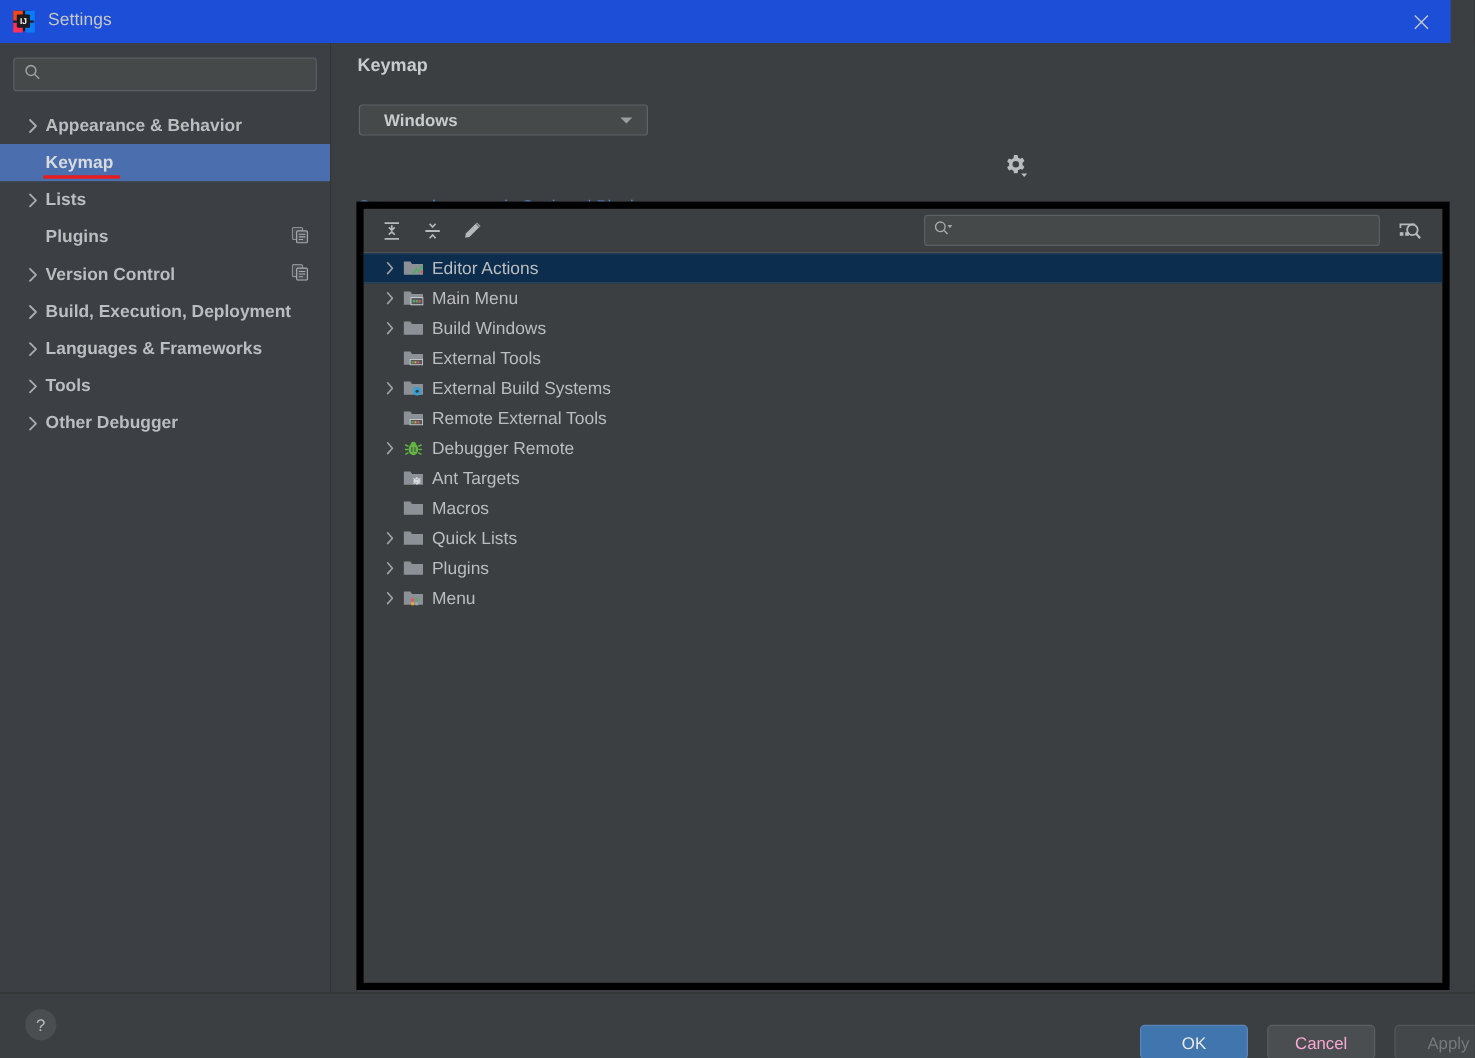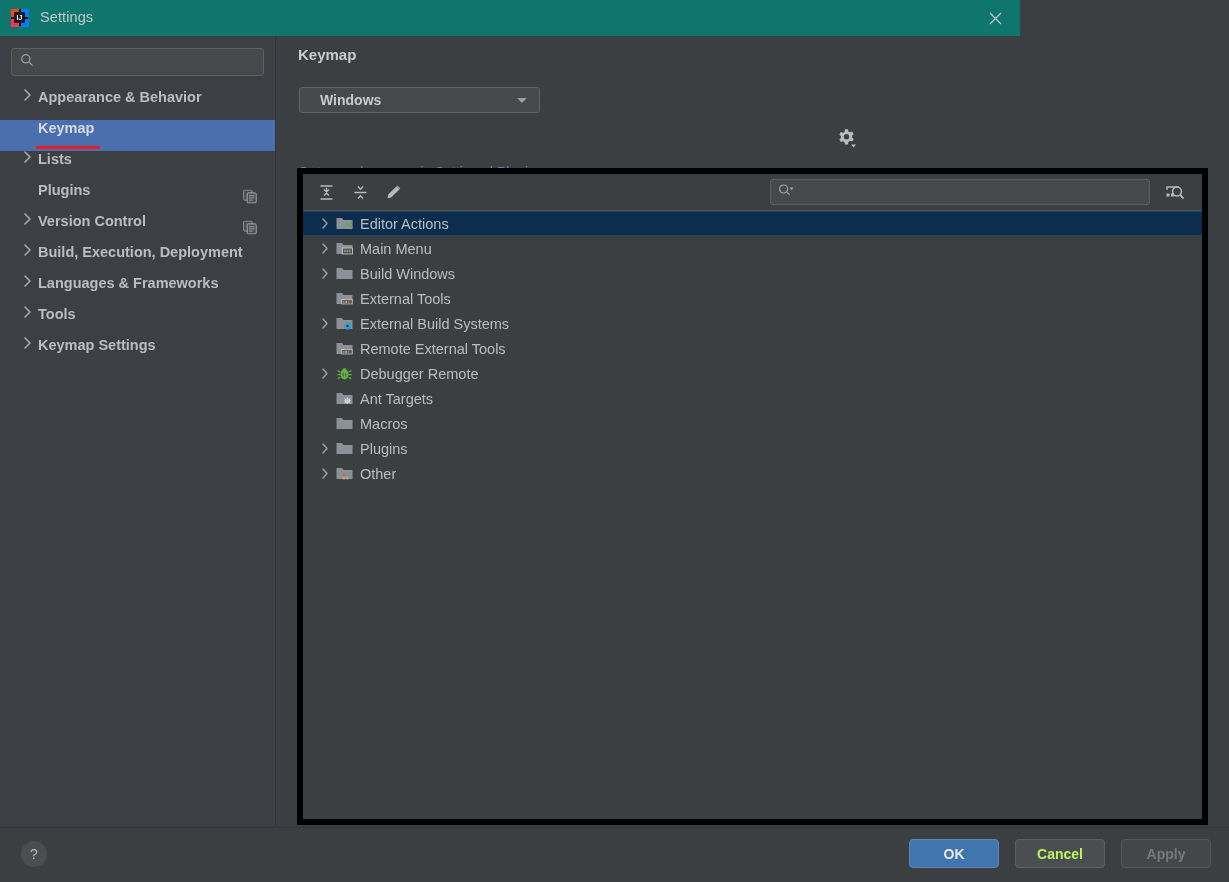--- a/index.html
+++ b/index.html
@@ -16,22 +16,22 @@
     width: 1229px;
     height: 882px;
     background: #3c3f41;
     overflow: hidden;
   }
 
   
   .titlebar {
     position: absolute;
     left: 0; top: 0;
-    width: 1020px; height: 36px;
-    background: #0f766e;
+    width: 1209px; height: 36px;
+    background: #1d4ed8;
   }
   .titlebar-logo {
     position: absolute;
     left: 10px; top: 8px;
     width: 20px; height: 20px;
   }
   .titlebar-title {
     position: absolute;
     left: 40px; top: 9px;
     font-size: 14.5px;
@@ -82,21 +82,21 @@
 
   .side-list {
     position: absolute;
     left: 0; top: 53px;
     width: 100%;
   }
   .side-item {
     position: relative;
     height: 31px;
     display: flex;
-    align-items: flex-start;
+    align-items: center;
     cursor: pointer;
     color: #bbbdbf;
     font-size: 14.5px;
     font-weight: bold;
   }
   .side-item.selected {
     background: #4b6eaf;
     color: #d8dbde;
   }
   .side-item .twisty {
@@ -285,42 +285,43 @@
     width: 26px; height: 26px;
     border-radius: 50%;
     background: #4a4e50;
     color: #b9bcbe;
     font-size: 14px;
     display: flex; align-items: center; justify-content: center;
     cursor: pointer;
   }
   .btn {
     position: absolute;
-    top: 11px;
+    top: 26px;
     height: 29px;
     box-sizing: border-box;
     border-radius: 4px;
     display: flex; align-items: center; justify-content: center;
     font-size: 14px;
-    font-weight: bold;
-    cursor: pointer;
+    font-weight: normal;
+    cursor: pointer;
+    margin-left: 41px;
   }
   .btn-ok {
     left: 909px;
     width: 90px;
     background: #4175ad;
     border: 1px solid #5a86bb;
     color: #e8eaec;
   }
   .btn-cancel {
     left: 1015px;
     width: 90px;
     background: #4a4e50;
     border: 1px solid #5c6062;
-    color: #bef264;
+    color: #f9a8d4;
   }
   .btn-apply {
     left: 1121px;
     width: 90px;
     background: #43474a;
     border: 1px solid #53575a;
     color: #76797b;
     cursor: default;
   }
   .watermark {
@@ -450,21 +451,21 @@
         </span>
         <span class="side-label">Tools</span>
       </div>
 
       <div class="side-item">
         <span class="twisty">
           <svg width="9" height="12" viewBox="0 0 9 12">
               <path d="M2 1 L7 6 L2 11" stroke="#a9adaf" stroke-width="1.5" fill="none" stroke-linecap="round" stroke-linejoin="round"></path>
             </svg>
         </span>
-        <span class="side-label">Keymap Settings</span>
+        <span class="side-label">Other Debugger</span>
       </div>
 
     </div>
   </div>
 
   <div class="content">
 
     <div class="page-title">Keymap</div>
 
     <div class="combo">
@@ -659,51 +660,64 @@
         <div class="tree-row">
           <span class="t-twisty"></span>
           <span class="t-icon">
             <svg width="17" height="15" viewBox="0 0 17 15">
               <path d="M0.5 2 H6 L7.4 4 H16.5 V13 H0.5 Z" fill="#8b9196"></path>
             </svg>
           </span>
           <span class="t-label">Macros</span>
         </div>
 
-
         <div class="tree-row">
           <span class="t-twisty">
             <svg width="8" height="11" viewBox="0 0 8 11">
                 <path d="M2 1 L6 5.5 L2 10" stroke="#9da1a3" stroke-width="1.4" fill="none" stroke-linecap="round" stroke-linejoin="round"></path>
               </svg>
           </span>
           <span class="t-icon">
             <svg width="17" height="15" viewBox="0 0 17 15">
               <path d="M0.5 2 H6 L7.4 4 H16.5 V13 H0.5 Z" fill="#8b9196"></path>
             </svg>
           </span>
-          <span class="t-label">Plugins</span>
+          <span class="t-label">Quick Lists</span>
         </div>
 
         <div class="tree-row">
           <span class="t-twisty">
             <svg width="8" height="11" viewBox="0 0 8 11">
                 <path d="M2 1 L6 5.5 L2 10" stroke="#9da1a3" stroke-width="1.4" fill="none" stroke-linecap="round" stroke-linejoin="round"></path>
               </svg>
           </span>
           <span class="t-icon">
             <svg width="17" height="15" viewBox="0 0 17 15">
               <path d="M0.5 2 H6 L7.4 4 H16.5 V13 H0.5 Z" fill="#8b9196"></path>
+            </svg>
+          </span>
+          <span class="t-label">Plugins</span>
+        </div>
+
+        <div class="tree-row">
+          <span class="t-twisty">
+            <svg width="8" height="11" viewBox="0 0 8 11">
+                <path d="M2 1 L6 5.5 L2 10" stroke="#9da1a3" stroke-width="1.4" fill="none" stroke-linecap="round" stroke-linejoin="round"></path>
+              </svg>
+          </span>
+          <span class="t-icon">
+            <svg width="17" height="15" viewBox="0 0 17 15">
+              <path d="M0.5 2 H6 L7.4 4 H16.5 V13 H0.5 Z" fill="#8b9196"></path>
               <rect x="6.6" y="7.6" width="2.6" height="2.6" fill="#db5860"></rect>
               <rect x="10" y="7.6" width="2.6" height="2.6" fill="#59a869"></rect>
               <rect x="6.6" y="10.8" width="2.6" height="2.6" fill="#e8a33d"></rect>
               <rect x="10" y="10.8" width="2.6" height="2.6" fill="#9aa7b0"></rect>
             </svg>
           </span>
-          <span class="t-label">Other</span>
+          <span class="t-label">Menu</span>
         </div>
 
       </div>
     </div>
   </div>
 
   <div class="bottombar">
     <div class="help-btn">?</div>
     <div class="btn btn-ok">OK</div>
     <div class="btn btn-cancel">Cancel</div>

